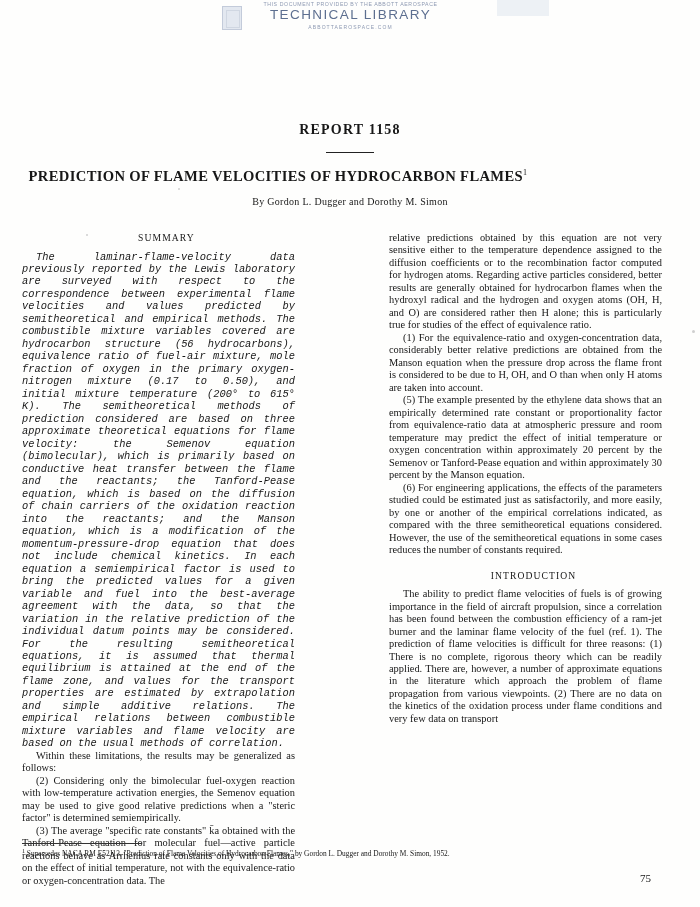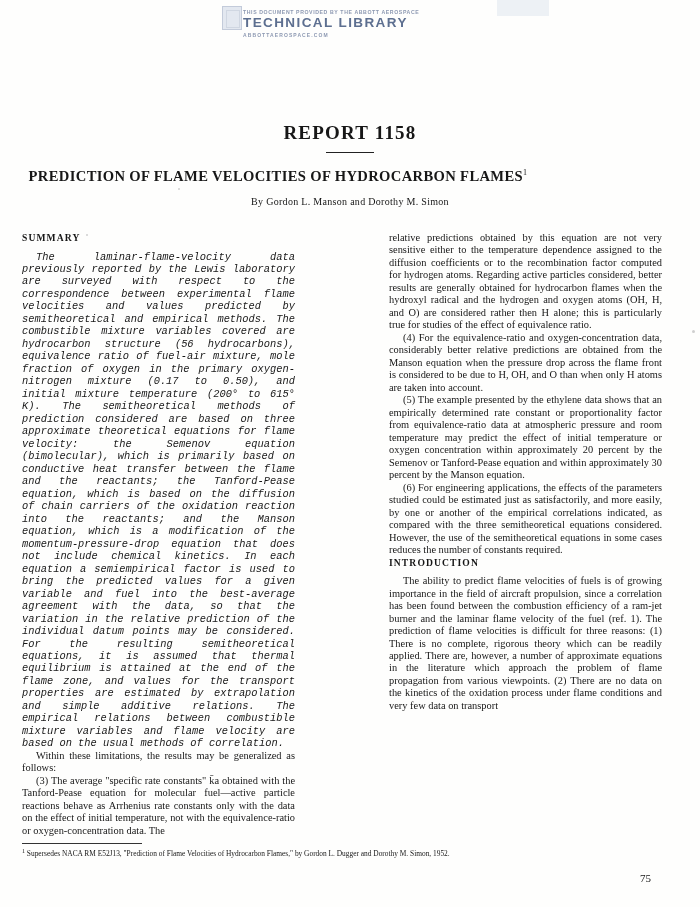--- a/index.html
+++ b/index.html
@@ -24,27 +24,27 @@
   
   .watermark {
     position: absolute;
     top: 0;
     left: 0;
     width: 700px;
     height: 40px;
   }
   .wm-box {
     position: absolute;
-    top: 10px;
+    top: 2px;
     left: 243px;
     width: 215px;
     height: 36px;
+    text-align: center;
     color: #6f7e9b;
     line-height: 1.05;
-    font-weight: bold;
   }
   .wm-line1 {
     font-family: "Liberation Sans", sans-serif;
     font-size: 5.2px;
     letter-spacing: 0.6px;
     color: #8d99b2;
     text-transform: uppercase;
   }
   .wm-line2 {
     font-family: "Liberation Sans", sans-serif;
@@ -105,21 +105,21 @@
 
   
   .report-no {
     position: absolute;
     top: 122px;
     left: 0;
     width: 700px;
     text-align: center;
     font-family: "Liberation Serif", serif;
     font-weight: bold;
-    font-size: 19px;
+    font-size: 14px;
     letter-spacing: 1.2px;
   }
   .rule {
     position: absolute;
     left: 326px;
     top: 152px;
     width: 48px;
     border-top: 1px solid #222;
   }
   .paper-title {
@@ -155,28 +155,28 @@
     top: 232px;
     width: 289px;
     font-size: 10.4px;
     line-height: 1.2;
     text-align: justify;
   }
   .col-left { left: 22px; }
   .col-right { left: 389px; }
 
   .sec-head {
-    text-align: left;
-    font-family: "Liberation Serif", serif;
-    font-weight: bold;
+    text-align: center;
+    font-family: "Liberation Serif", serif;
+    font-weight: normal;
     font-size: 9.6px;
     letter-spacing: 1.1px;
     margin-bottom: 7px;
   }
-  .sec-head.spaced-top { }
+  .sec-head.spaced-top { margin-top: 13px; }
 
   p {
     margin: 0 16px 0 0;
     text-indent: 14px;
   }
   p.summary {
     font-style: italic;
     text-indent: 14px;
     font-family: Liberation Mono, monospace;
   }
@@ -229,32 +229,33 @@
       <div class="wm-line3">ABBOTTAEROSPACE.COM</div>
     </div>
     <div class="wm-right"></div>
   </div>
 
   <div class="report-no">REPORT 1158</div>
   <div class="rule"></div>
   <div class="paper-title">
     <span>PREDICTION OF FLAME VELOCITIES OF HYDROCARBON FLAMES</span><sup>1</sup>
   </div>
-  <div class="byline">By Gordon L. Manson and Dorothy M. Simon</div>
+  <div class="byline">By Gordon L. Dugger and Dorothy M. Simon</div>
 
   <div class="col col-left">
     <div class="sec-head">SUMMARY</div>
     <p class="summary">The laminar-flame-velocity data previously reported by the Lewis laboratory are surveyed with respect to the correspondence between experimental flame velocities and values predicted by semitheoretical and empirical methods. The combustible mixture variables covered are hydrocarbon structure (56 hydrocarbons), equivalence ratio of fuel-air mixture, mole fraction of oxygen in the primary oxygen-nitrogen mixture (0.17 to 0.50), and initial mixture temperature (200° to 615° K). The semitheoretical methods of prediction considered are based on three approximate theoretical equations for flame velocity: the Semenov equation (bimolecular), which is primarily based on conductive heat transfer between the flame and the reactants; the Tanford-Pease equation, which is based on the diffusion of chain carriers of the oxidation reaction into the reactants; and the Manson equation, which is a modification of the momentum-pressure-drop equation that does not include chemical kinetics. In each equation a semiempirical factor is used to bring the predicted values for a given variable and fuel into the best-average agreement with the data, so that the variation in the relative prediction of the individual datum points may be considered. For the resulting semitheoretical equations, it is assumed that thermal equilibrium is attained at the end of the flame zone, and values for the transport properties are estimated by extrapolation and simple additive relations. The empirical relations between combustible mixture variables and flame velocity are based on the usual methods of correlation.</p>
     <p>Within these limitations, the results may be generalized as follows:</p>
+    <p>(2) Considering only the bimolecular fuel-oxygen reaction with low-temperature activation energies, the Semenov equation may be used to give good relative predictions when a "steric factor" is determined semiempirically.</p>
     <p>(3) The average "specific rate constants" k̄a obtained with the Tanford-Pease equation for molecular fuel—active particle reactions behave as Arrhenius rate constants only with the data on the effect of initial temperature, not with the equivalence-ratio or oxygen-concentration data. The</p>
   </div>
 
   <div class="col col-right">
     <p style="text-indent:0">relative predictions obtained by this equation are not very sensitive either to the temperature dependence assigned to the diffusion coefficients or to the recombination factor computed for hydrogen atoms. Regarding active particles considered, better results are generally obtained for hydrocarbon flames when the hydroxyl radical and the hydrogen and oxygen atoms (OH, H, and O) are considered rather then H alone; this is particularly true for studies of the effect of equivalence ratio.</p>
-    <p>(4) For the equivalence-ratio and oxygen-concentration data, considerably better relative predictions are obtained from the Manson equation when the pressure drop across the flame front is considered to be due to H, OH, and O than when only H atoms are taken into account.</p>
+    <p>(1) For the equivalence-ratio and oxygen-concentration data, considerably better relative predictions are obtained from the Manson equation when the pressure drop across the flame front is considered to be due to H, OH, and O than when only H atoms are taken into account.</p>
     <p>(5) The example presented by the ethylene data shows that an empirically determined rate constant or proportionality factor from equivalence-ratio data at atmospheric pressure and room temperature may predict the effect of initial temperature or oxygen concentration within approximately 20 percent by the Semenov or Tanford-Pease equation and within approximately 30 percent by the Manson equation.</p>
     <p>(6) For engineering applications, the effects of the parameters studied could be estimated just as satisfactorily, and more easily, by one or another of the empirical correlations indicated, as compared with the three semitheoretical equations considered. However, the use of the semitheoretical equations in some cases reduces the number of constants required.</p>
     <div class="sec-head spaced-top">INTRODUCTION</div>
     <p>The ability to predict flame velocities of fuels is of growing importance in the field of aircraft propulsion, since a correlation has been found between the combustion efficiency of a ram-jet burner and the laminar flame velocity of the fuel (ref. 1). The prediction of flame velocities is difficult for three reasons: (1) There is no complete, rigorous theory which can be readily applied. There are, however, a number of approximate equations in the literature which approach the problem of flame propagation from various viewpoints. (2) There are no data on the kinetics of the oxidation process under flame conditions and very few data on transport</p>
   </div>
 
   <div class="footnote-rule"></div>
   <div class="footnote">
     <sup>1</sup>
     <span>Supersedes NACA RM E52J13, "Prediction of Flame Velocities of Hydrocarbon Flames," by Gordon L. Dugger and Dorothy M. Simon, 1952.</span>

